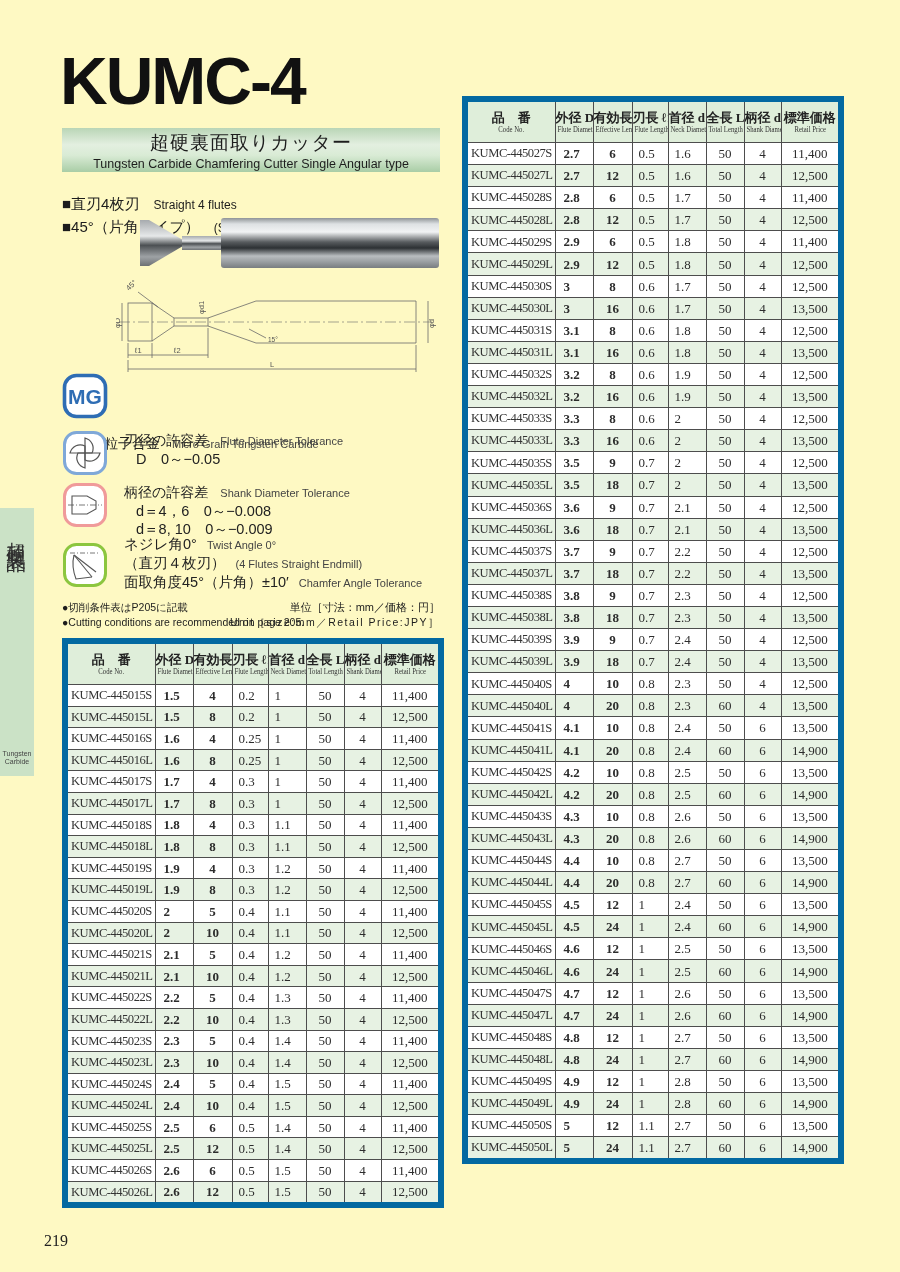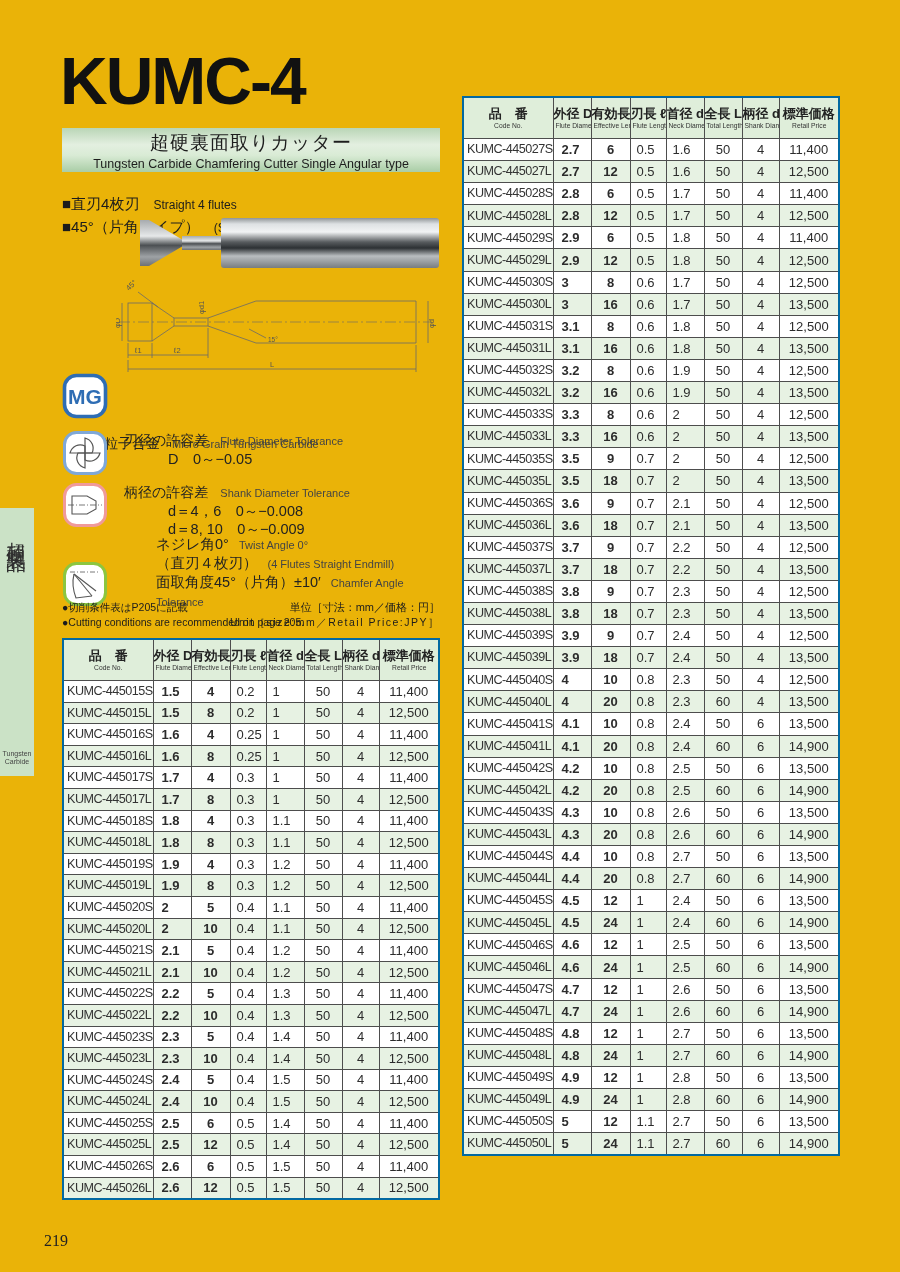--- a/index.html
+++ b/index.html
@@ -1,16 +1,16 @@
 <!DOCTYPE html>
 <html><head>
 <meta charset="utf-8">
 <style>
   html,body{margin:0;padding:0;background:#fff;}
-  .page{position:relative;width:900px;height:1272px;background:#eab308;overflow:hidden;
+  .page{position:relative;width:900px;height:1272px;background:#fef9c3;overflow:hidden;
         font-family:"Liberation Sans",sans-serif;color:#222;}
 
   
   .main-title{position:absolute;left:60px;top:48px;font-size:66px;font-weight:bold;
               letter-spacing:-2px;color:#111;line-height:1;}
 
   
   .banner{position:absolute;left:62px;top:128px;width:378px;height:44px;text-align:center;
           background:linear-gradient(180deg,#b9d6b6 0%,#e3efe0 38%,#d9ebd5 62%,#a9cda6 100%);}
   .banner-jp{font-size:19px;letter-spacing:1px;color:#1d1d1d;margin-top:2px;}
@@ -25,31 +25,31 @@
   .photo-wrap{position:absolute;left:126px;top:212px;}
   .drawing-wrap{position:absolute;left:116px;top:276px;}
 
   
   .specs{position:absolute;left:62px;top:0;width:380px;}
   .spec-row{position:absolute;left:0;display:flex;align-items:flex-start;}
   .spec-icon{flex:0 0 48px;}
   .spec-text{margin-left:14px;padding-top:2px;}
   .spec-main{font-size:14px;color:#222;}
   .spec-main .en{font-size:11px;color:#444;margin-left:12px;}
-  .spec-sub{font-size:14.5px;color:#222;line-height:18px;margin-left:32px;}
+  .spec-sub{font-size:14.5px;color:#222;line-height:18px;}
   .spec-sub .en{font-size:11px;color:#444;margin-left:10px;}
 
   
   .notes{position:absolute;left:62px;top:600px;width:378px;font-size:10.5px;color:#1c1c1c;line-height:15px;}
   .unit-note{position:absolute;right:0;top:0;text-align:right;font-size:11px;line-height:15px;}
   .unit-note .u-en{letter-spacing:1.5px;font-size:10.5px;}
 
   
   .data-table{border-collapse:collapse;table-layout:fixed;width:376px;background:#fff;
-              border:2px solid #0369a1;font-size:13px;color:#2c2c2c;}
+              border:6px solid #0369a1;font-size:13px;color:#2c2c2c;font-family:Liberation Serif, serif;}
   .data-table th,.data-table td{border:1px solid #4d4d4d;overflow:hidden;white-space:nowrap;}
   .data-table th{background:#dfeeda;height:38px;padding:1px 0;vertical-align:middle;}
   .th-jp{font-size:13px;font-weight:bold;color:#222;line-height:15px;}
   .th-en{font-size:7.3px;font-weight:normal;color:#333;line-height:9px;transform:scaleX(.92);}
   .tbl-left td{height:20.6px;}
   .tbl-right td{height:21.1px;}
   .data-table td{padding:0;line-height:1;}
   .data-table tr.alt td{background:#e7f2e3;}
   td.c0{text-align:left;padding-left:3px;font-size:12.6px;letter-spacing:-0.5px;color:#333;
         transform-origin:left center;}

